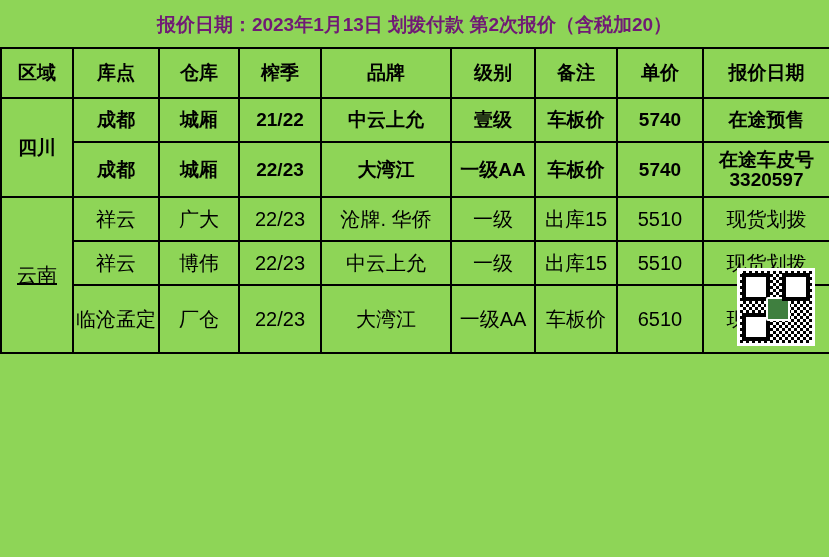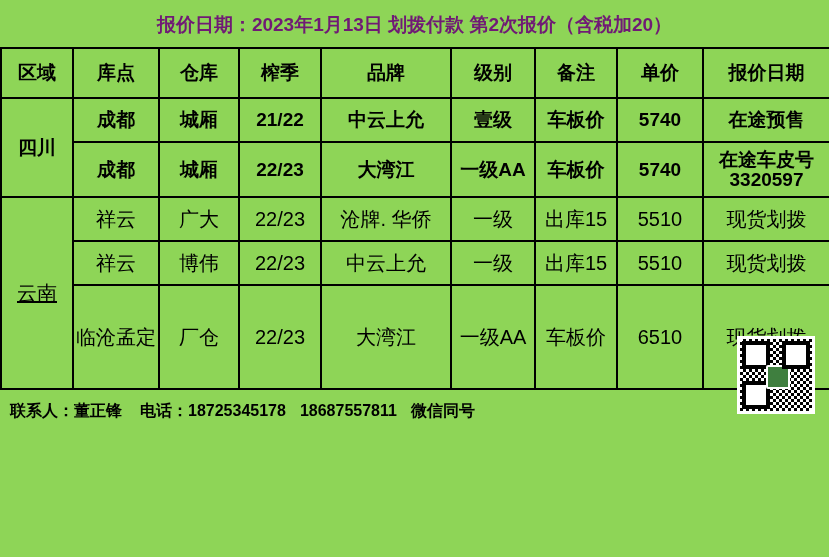--- a/index.html
+++ b/index.html
@@ -69,21 +69,21 @@
     font-size: 21px;
   }
   td.region-yn {
     font-weight: normal;
     font-size: 19px;
     text-decoration: underline;
   }
   .row-h1 { height: 44px; }
   .row-h2 { height: 55px; }
   .row-h3 { height: 44px; }
-  .row-tall { height: 104px; }
+  .row-tall { height: 68px; }
   .two-line {
     line-height: 1.05;
     margin-left: 11px;
   }
   .footer {
     position: relative;
     width: 829px;
     box-sizing: border-box;
   }
   .contact {
@@ -235,23 +235,20 @@
         <td>大湾江</td>
         <td>一级AA</td>
         <td>车板价</td>
         <td>6510</td>
         <td>现货划拨</td>
       </tr>
     </tbody>
   </table>
 
   <div class="footer">
-    <div class="contact">
-      <span>联系人：</span><span>董正锋</span><span class="sp1"></span><span>电话：</span><span>18725345178</span><span class="sp2"></span><span>18687557811</span><span class="sp2"></span><span>微信同号</span>
-    </div>
     <div class="qr-wrap">
       <div class="qr">
         <div class="qr-b"></div>
         <div class="qr-center"></div>
       </div>
     </div>
   </div>
 
 </div>
 

